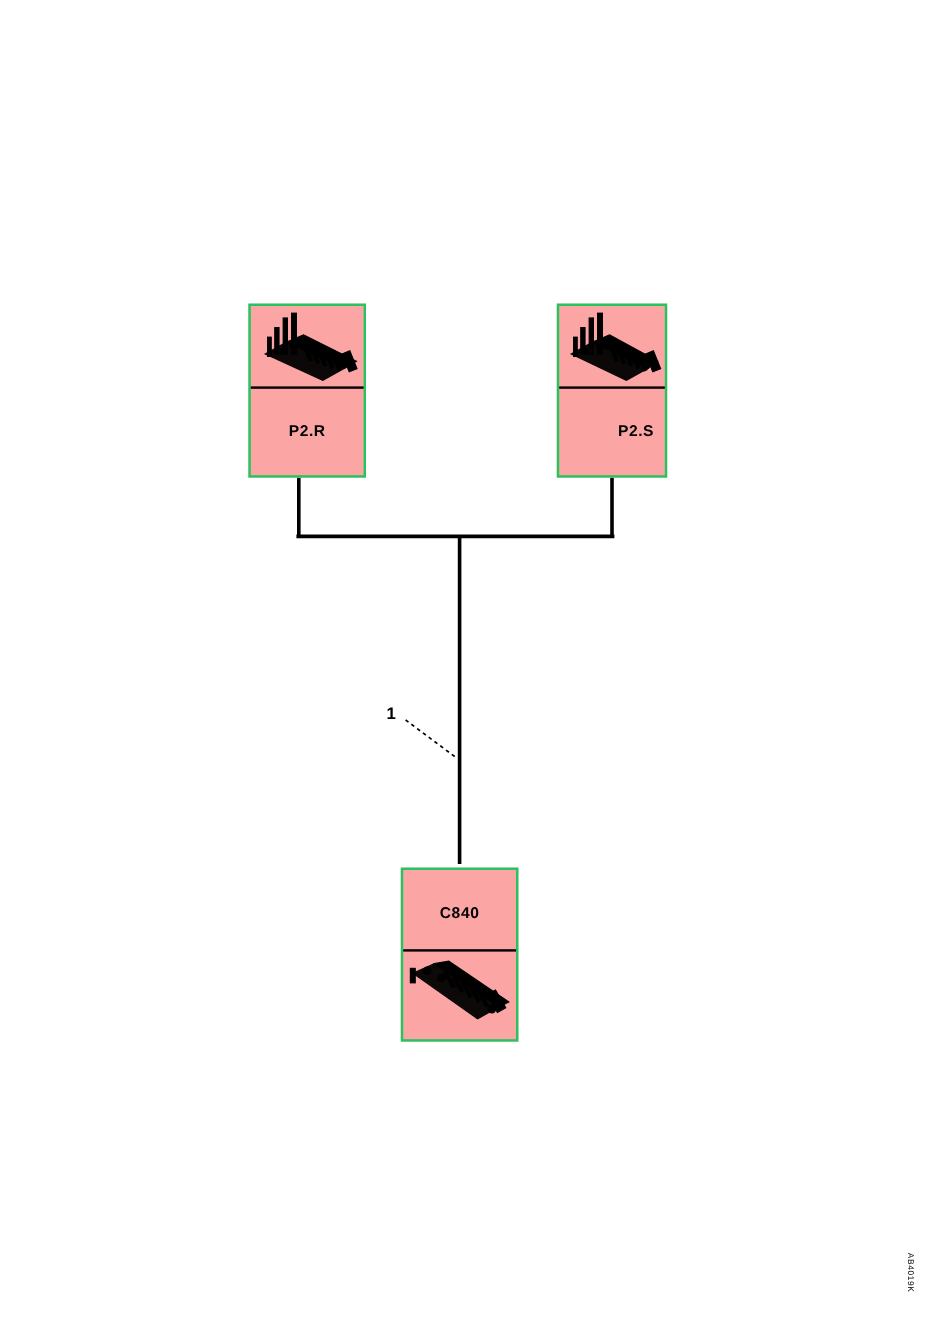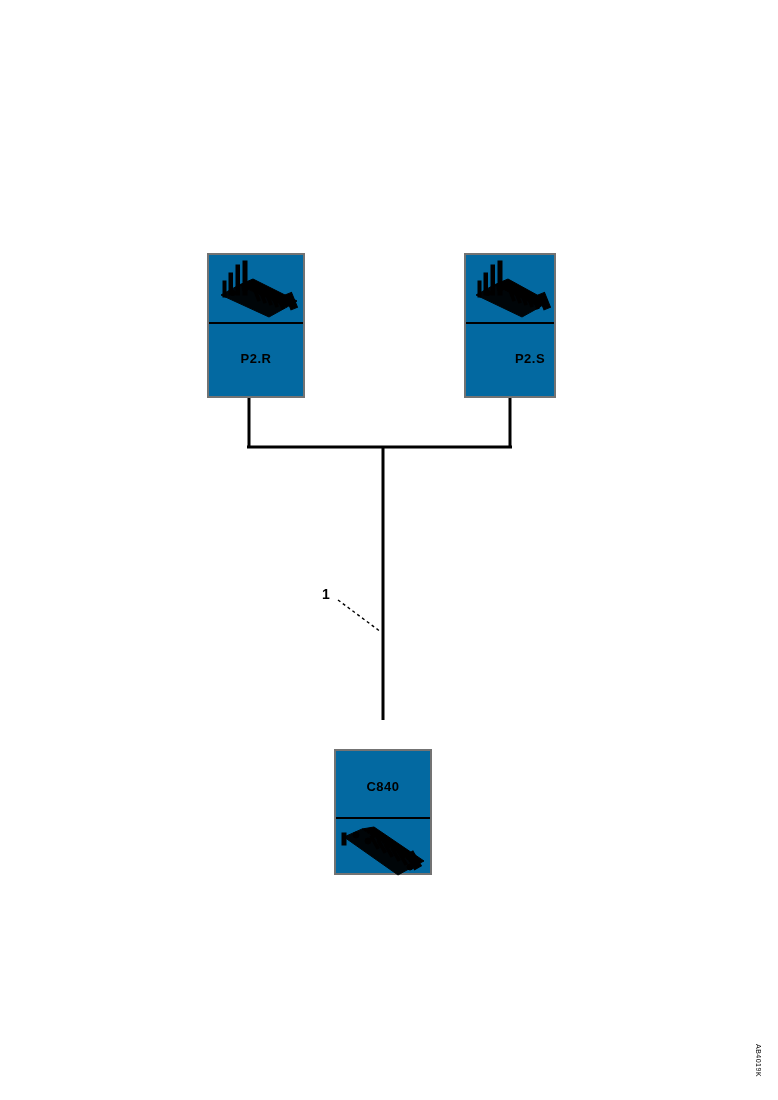--- a/index.html
+++ b/index.html
@@ -16,22 +16,22 @@
   }
   #diagram-canvas {
     position: absolute;
     left: 0;
     top: 0;
     width: 778px;
     height: 1100px;
   }
   .node-box {
     position: absolute;
-    border: 2px solid #737373;
-    background: #0369a1;
+    border: 2px solid #22c55e;
+    background: #fca5a5;
     box-sizing: border-box;
   }
   .node-divider {
     position: absolute;
     left: 0;
     right: 0;
     height: 2px;
     background: #000000;
   }
   .node-label {
@@ -140,21 +140,21 @@
           <circle cx="34" cy="33" r="3"></circle>
         </g>
       </svg>
     </div>
 
     <div class="node-divider" style="top:67px;"></div>
 
     <div class="node-label" style="top:96px;padding-left:40px;">P2.S</div>
   </div>
 
-  <div class="node-box" style="left:334px; top:749px; width:98px; height:126px;">
+  <div class="node-box" style="left:334px; top:723px; width:98px; height:145px;">
 
     <div class="node-label" style="top:28px;">C840</div>
 
     <div class="node-divider" style="top:66px;"></div>
 
     <div class="node-image" style="top:68px; height:75px;">
       <svg width="94" height="74" viewBox="0 0 94 74">
         <g fill="#000000" stroke="#000000">
 
           <polygon points="8,18 26,10 80,46 62,56" opacity="0.95"></polygon>

